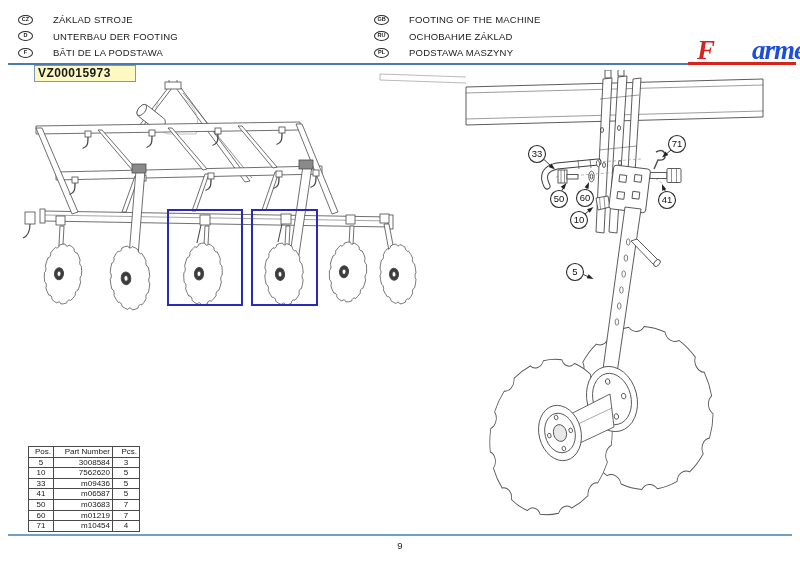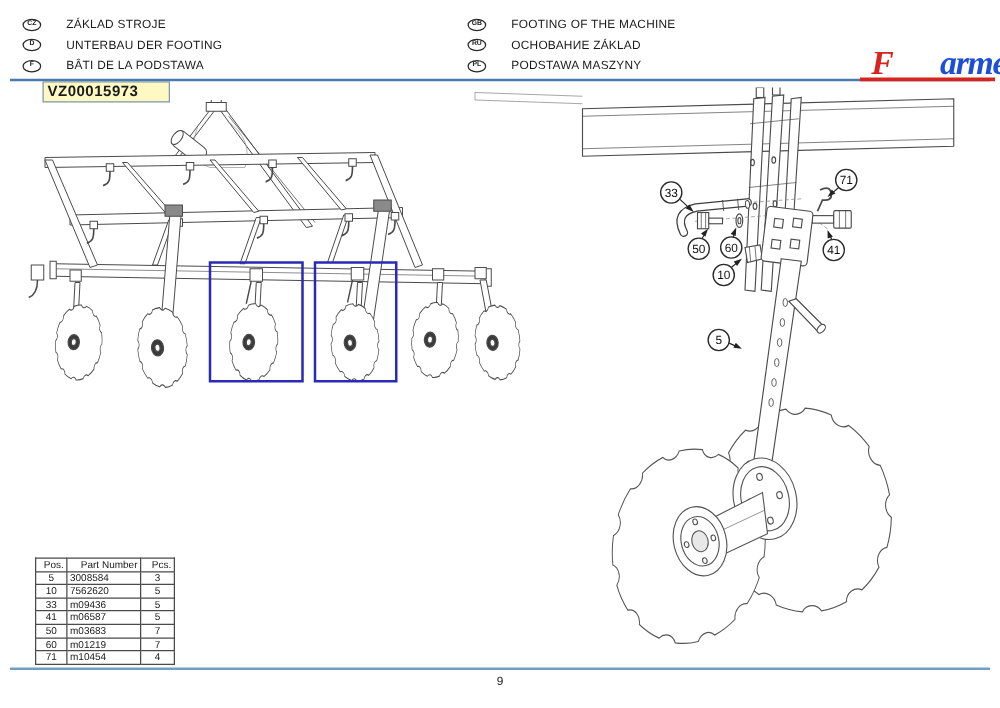--- a/index.html
+++ b/index.html
@@ -31,21 +31,21 @@
   .art{position:absolute;}
   .art-left{left:0px;top:80px;}
   .art-right{left:370px;top:70px;}
   svg text{font-family:"Liberation Sans",sans-serif;}
   .parts-table{position:absolute;left:28px;top:446px;border-collapse:collapse;font-size:8px;background:#fff;}
   .parts-table th,.parts-table td{
     border:0.8px solid #4a4a4a;padding:0 2px;height:9.6px;line-height:9.6px;font-weight:normal;white-space:nowrap;
   }
   .parts-table th{text-align:right;}
   .c-pos{width:20px;text-align:center;}
-  .c-part{width:54px;text-align:left;}
+  .c-part{width:54px;text-align:right;}
   .c-pcs{width:22px;text-align:center;}
   .footer-rule{position:absolute;left:8px;width:784px;top:534px;height:1.5px;background:#6f9fc4;}
   .page-num{position:absolute;left:0;width:800px;top:540px;text-align:center;font-size:9.5px;}
 </style>
 </head>
 <body>
 
 <div class="page">
 
   <div class="lang-col left">

